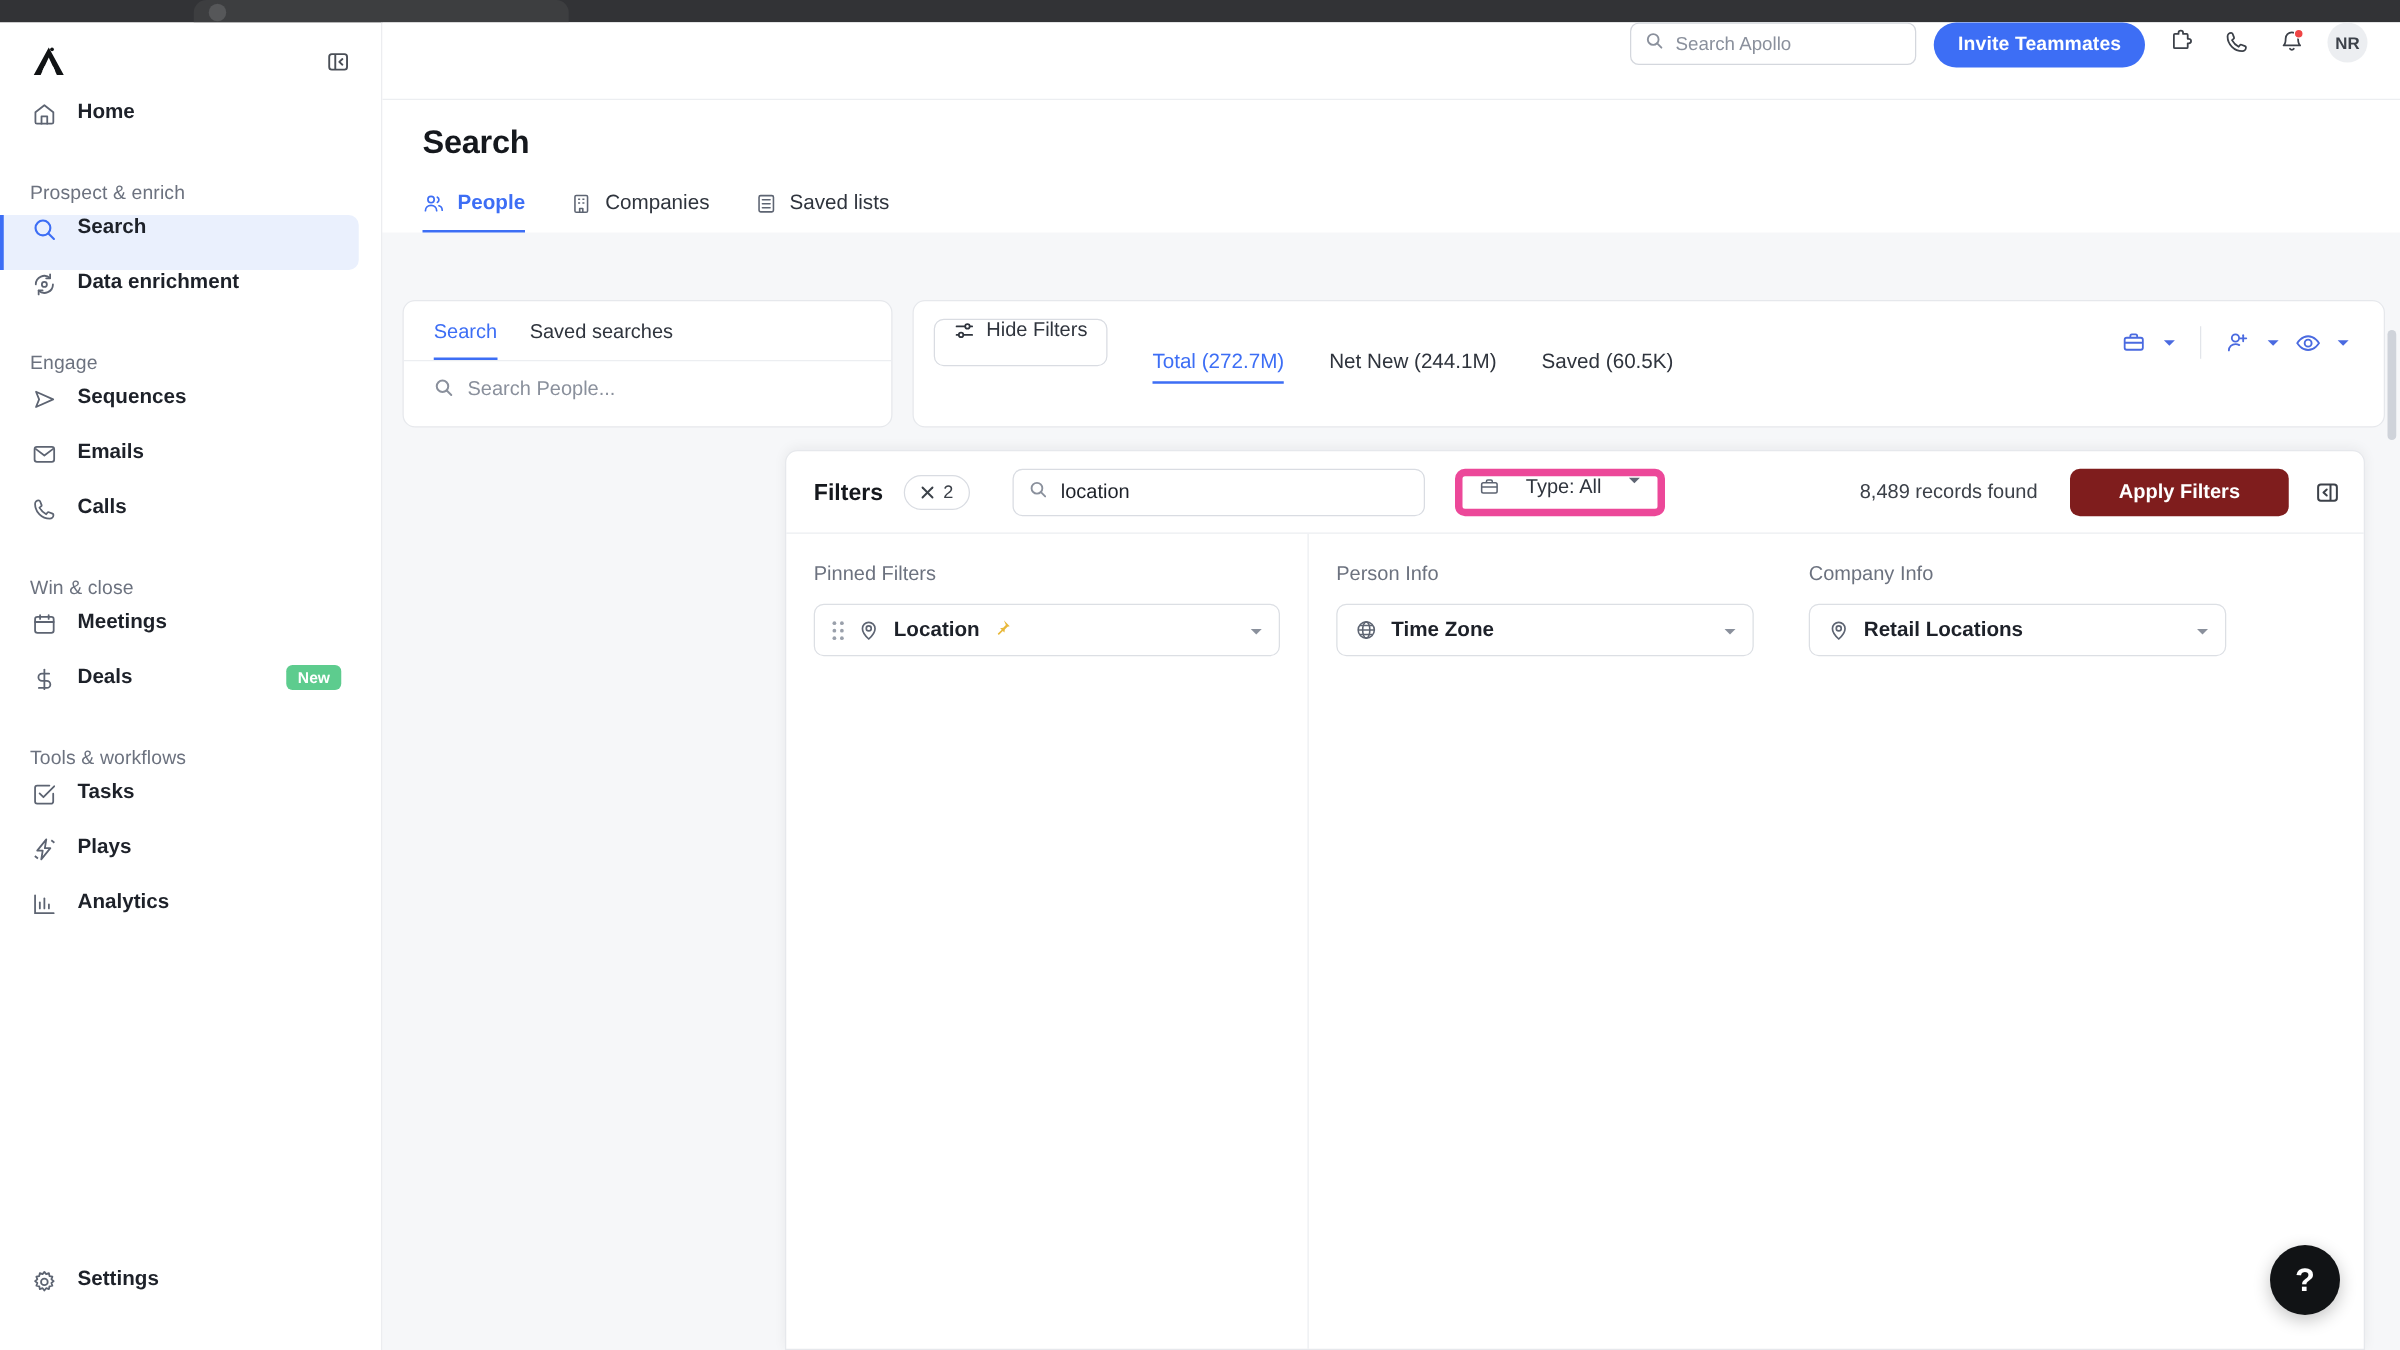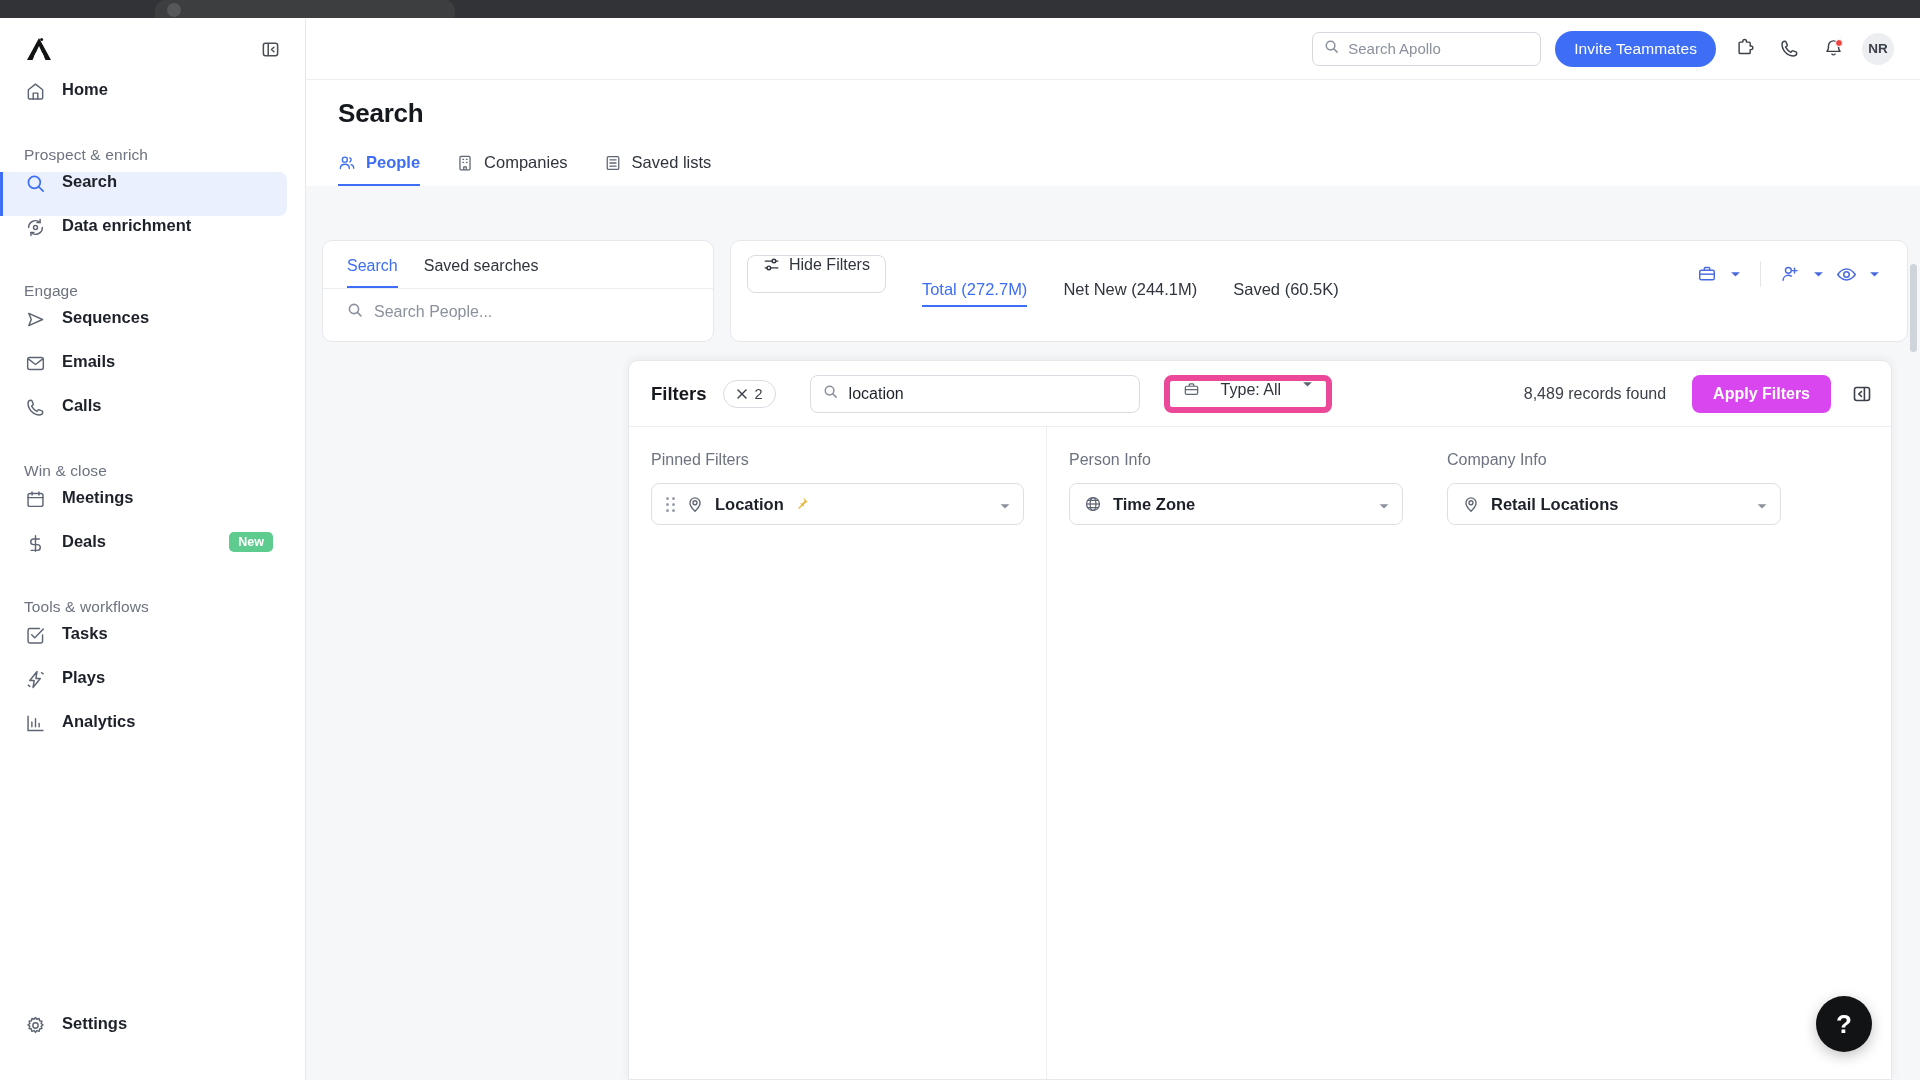--- a/index.html
+++ b/index.html
@@ -68,37 +68,37 @@
   #settings-item {
     position: absolute; bottom: 22px; left: 0; right: 18px;
   }
 
   
   #main {
     position: absolute; top: 18px; left: 306px; right: 0; bottom: 0;
     background: #f6f7f9;
   }
   #topbar {
-    height: 62px; background: #ffffff; display: flex; align-items: center;
+    height: 62px; background: #ffffff; display: flex; align-items: flex-start;
     justify-content: flex-end; gap: 14px; padding-right: 26px;
     border-bottom: 1px solid #eceef1;
   }
   #global-search {
     width: 229px; height: 34px; border: 1px solid #d4d7dd; border-radius: 7px;
     display: flex; align-items: center; gap: 9px; padding: 0 11px;
     background: #fff;
   }
   #global-search input {
     border: none; outline: none; font-size: 15px; color: #3c4149;
     font-family: inherit; width: 100%; background: transparent;
   }
   #global-search input::placeholder { color: #8a909c; }
   #invite-btn {
     height: 36px; background: #3d6ef5; color: #fff; border: none;
-    border-radius: 18px; padding: 0 19px; font-size: 15.5px; font-weight: 400;
+    border-radius: 18px; padding: 0 19px; font-size: 15.5px; font-weight: 700;
     font-family: inherit; cursor: pointer; letter-spacing: .1px;
   }
   .top-ico {
     width: 30px; height: 30px; display: flex; align-items: center;
     justify-content: center; color: #3c4149; cursor: pointer; position: relative;
   }
   #avatar {
     width: 32px; height: 32px; border-radius: 50%; background: #eceef1;
     color: #3c4149; font-size: 13.5px; font-weight: 700;
     display: flex; align-items: center; justify-content: center; cursor: pointer;
@@ -204,22 +204,22 @@
   }
   #type-select {
     display: flex; align-items: flex-start; gap: 21px; height: 38px; padding: 0 13px;
     border: 6px solid #ec4899; border-radius: 8px; margin-left: 24px;
     font-size: 16px; color: #2f343d; cursor: pointer;
   }
   #records-found {
     margin-left: auto; font-size: 16px; color: #3c4149; margin-right: 26px;
   }
   #apply-btn {
-    height: 38px; background: #d946ef; color: #fff; border: none; border-radius: 8px;
-    padding: 0 21px; font-size: 16px; font-weight: 700; cursor: pointer;
+    height: 38px; background: #7f1d1d; color: #fff; border: none; border-radius: 8px;
+    padding: 0 39px; font-size: 16px; font-weight: 700; cursor: pointer;
     font-family: inherit;
   }
   #collapse-filters {
     width: 30px; height: 30px; margin-left: 16px; display: flex;
     align-items: center; justify-content: center; cursor: pointer; color: #3c4149;
   }
   #filter-cols { display: flex; height: calc(100% - 66px); }
   .fcol { padding: 24px 22px 0 22px; }
   #col-pinned { width: 418px; border-right: 1px solid #eceef1; flex: none; }
   #col-person { width: 378px; flex: none; }

